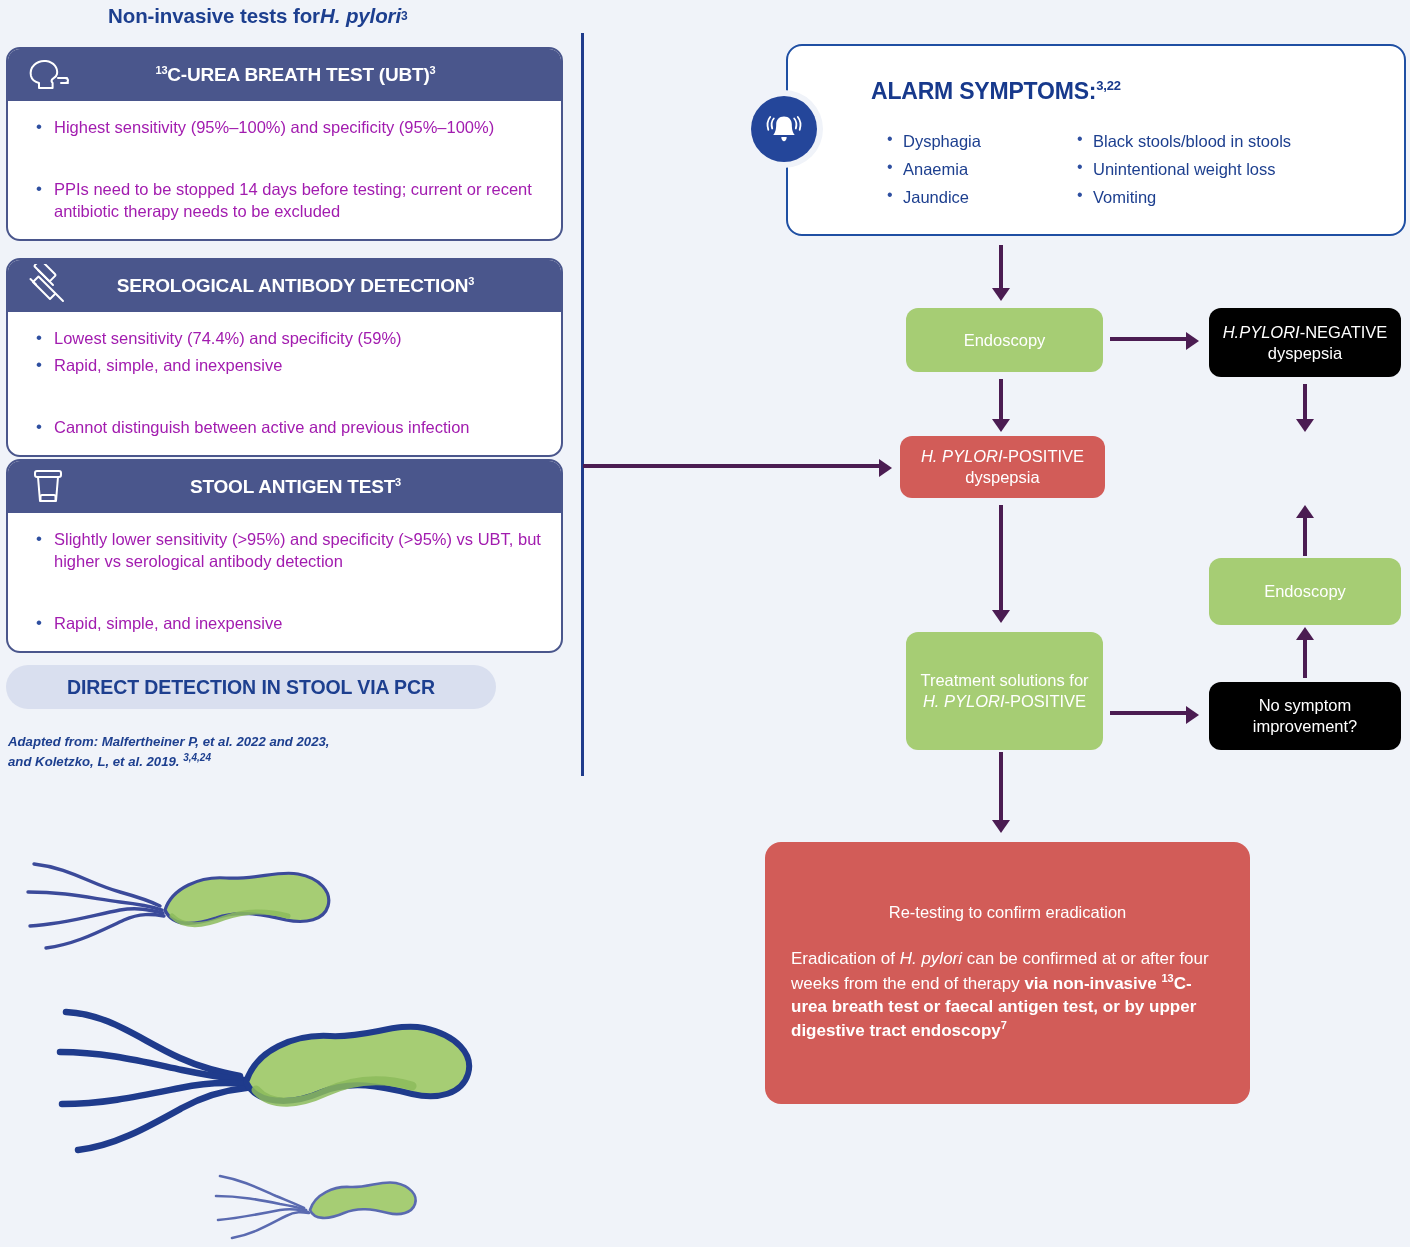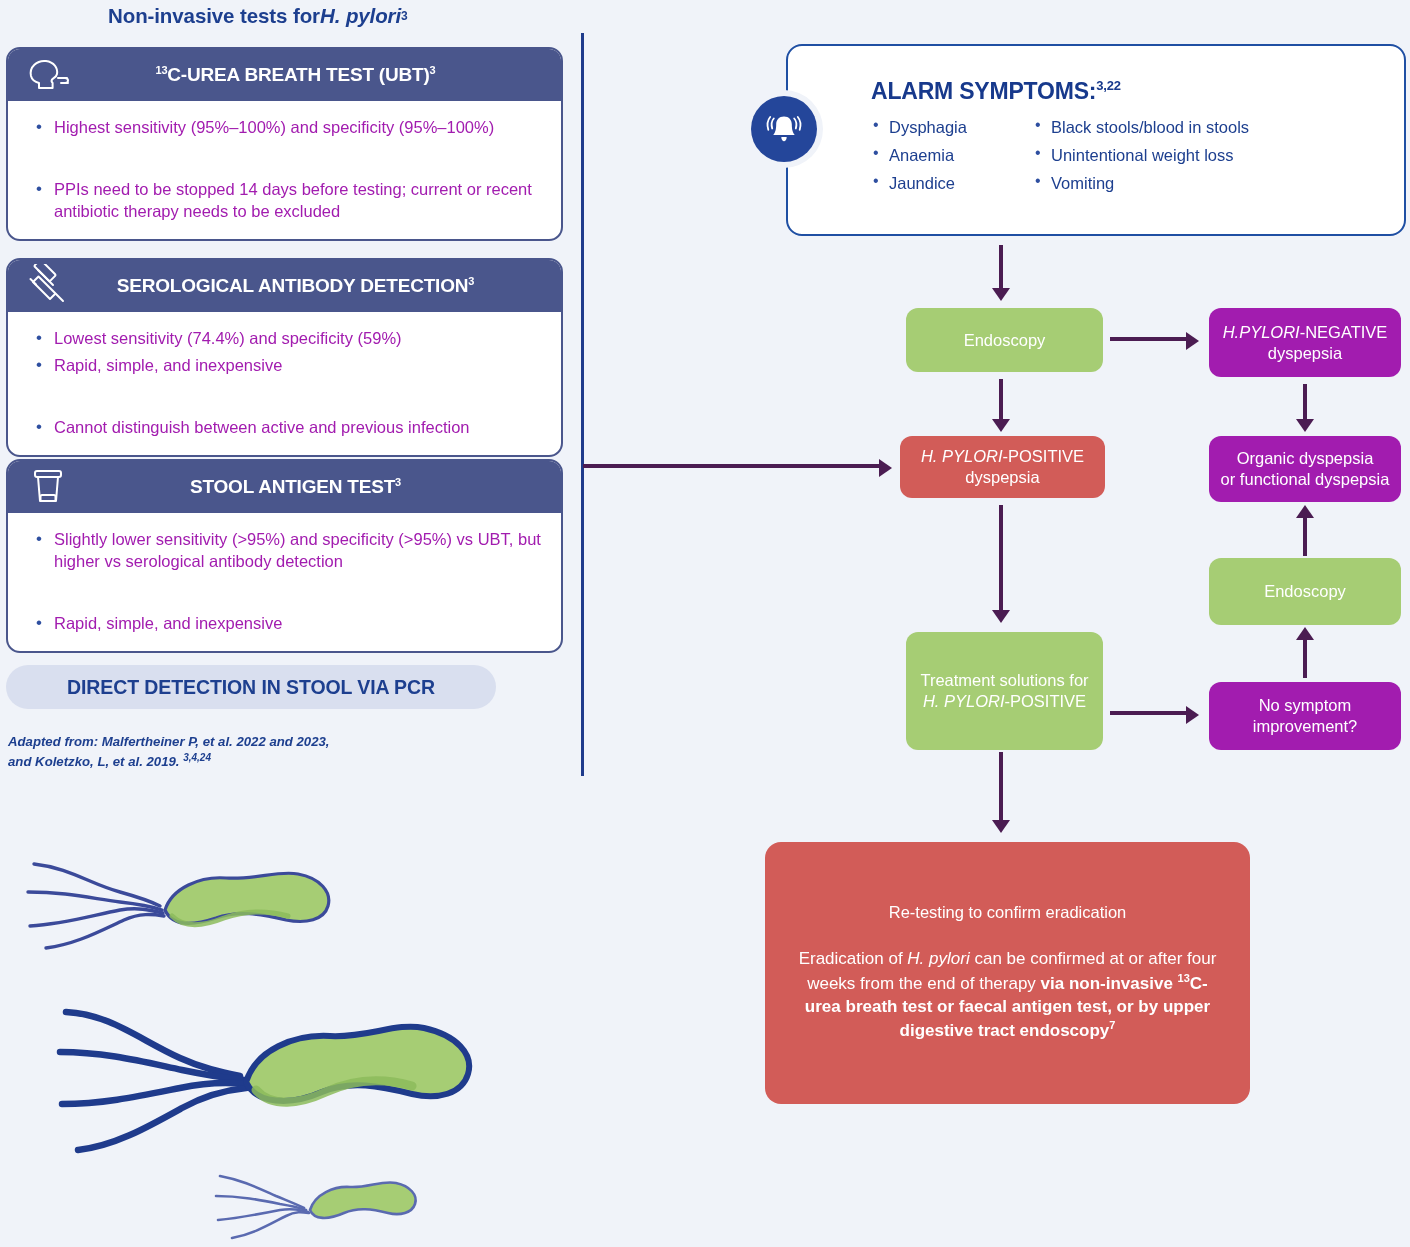--- a/index.html
+++ b/index.html
@@ -78,43 +78,43 @@
     position:absolute;left:751px;top:96px;width:66px;height:66px;border-radius:50%;
     background:#24469a;display:flex;align-items:center;justify-content:center;
     box-shadow:0 0 0 6px #f0f3f9;
   }
   .alarm-title{
     position:absolute;left:871px;top:78px;
     font-size:23px;font-weight:bold;color:#17398c;letter-spacing:-.2px;
   }
   .alarm-title sup{font-size:13px;}
   .alarm-cols{position:absolute;left:871px;top:118px;width:500px;display:flex;gap:22px;}
-  .alarm-cols ul{margin:0;padding:0;list-style:none;}
+  .alarm-cols ul{margin:14px;padding:0;list-style:none;}
   .alarm-cols li{
     position:relative;padding-left:18px;margin-bottom:10px;
     font-size:16.5px;color:#1d3f8f;line-height:1.1;white-space:nowrap;
   }
   .alarm-cols li:before{content:"\2022";position:absolute;left:2px;top:-2px;font-size:16px;color:#2e4fa0;}
   .alarm-col-a{width:140px;}
 
   
   .fbox{
     position:absolute;border-radius:12px;display:flex;align-items:center;justify-content:center;
     text-align:center;color:#ffffff;font-size:16.5px;line-height:1.25;box-sizing:border-box;padding:6px 10px;
   }
   .fbox i{font-style:italic;}
   .green{background:#a6cd74;}
   .red{background:#d25c58;}
-  .peri{background:#a21caf;}
+  .peri{background:#000000;}
 
   .big-red{
     position:absolute;left:765px;top:842px;width:485px;height:262px;
     background:#d25c58;border-radius:16px;color:#fff;box-sizing:border-box;
     display:flex;flex-direction:column;align-items:center;justify-content:center;
-    padding:0 26px;text-align:center;
+    padding:0 26px;
   }
   .big-red .r1{font-size:16.5px;margin-bottom:26px;}
   .big-red .r2{font-size:17px;line-height:1.35;}
   .big-red .r2 b{font-weight:bold;}
   .big-red .r2 i{font-style:italic;}
   .big-red sup{font-size:11px;}
 
   
   .arrow-line{position:absolute;background:#4b1c52;}
   .arrow-head{position:absolute;width:0;height:0;}
@@ -274,24 +274,20 @@
   <div class="fbox peri" style="left:1209px;top:308px;width:192px;height:69px;flex-direction:column;">
     <div><i>H.PYLORI</i><span>-NEGATIVE</span></div>
     <div>dyspepsia</div>
   </div>
 
   <div class="fbox red" style="left:900px;top:436px;width:205px;height:62px;flex-direction:column;">
     <div><i>H. PYLORI</i><span>-POSITIVE</span></div>
     <div>dyspepsia</div>
   </div>
 
-  <div class="fbox peri" style="left:1209px;top:436px;width:192px;height:66px;flex-direction:column;">
-    <div>Organic dyspepsia</div>
-    <div>or functional dyspepsia</div>
-  </div>
 
   <div class="fbox green" style="left:1209px;top:558px;width:192px;height:67px;">Endoscopy</div>
 
   <div class="fbox green" style="left:906px;top:632px;width:197px;height:118px;flex-direction:column;">
     <div>Treatment solutions for</div>
     <div><i>H. PYLORI</i><span>-POSITIVE</span></div>
   </div>
 
   <div class="fbox peri" style="left:1209px;top:682px;width:192px;height:68px;flex-direction:column;">
     <div>No symptom</div>

